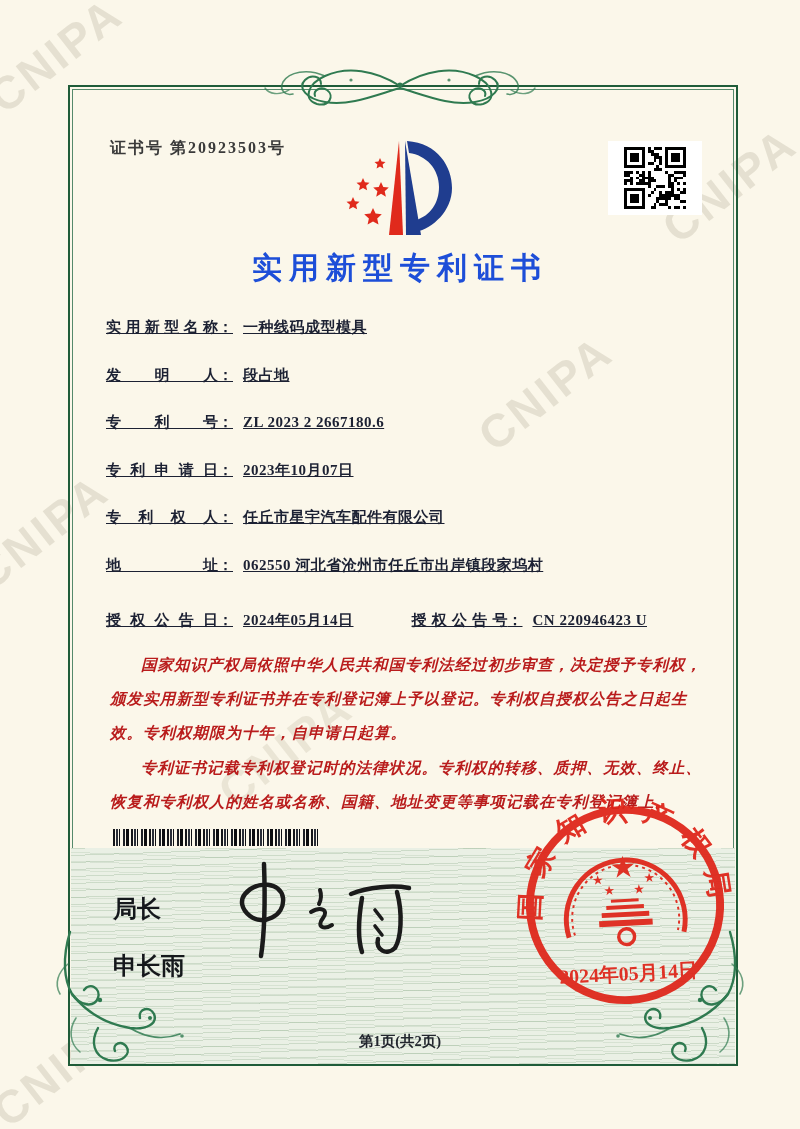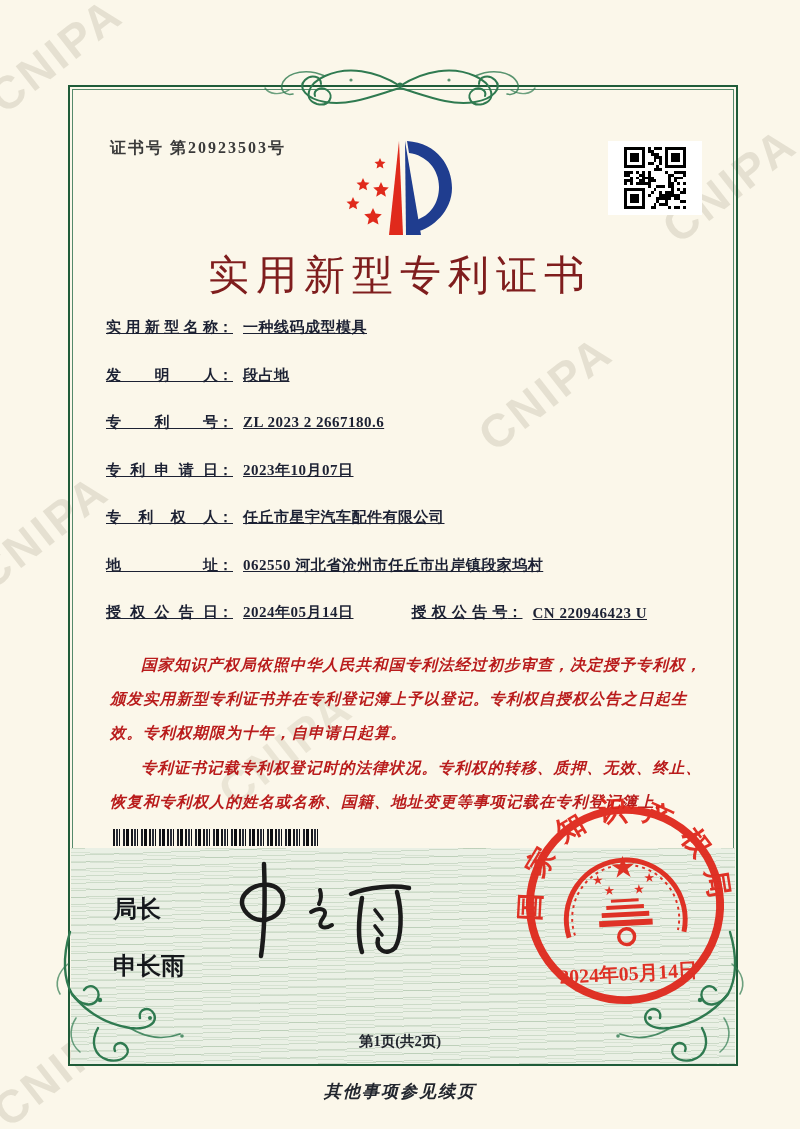--- a/index.html
+++ b/index.html
@@ -38,30 +38,30 @@
 
   
   .logo { position:absolute; left:330px; top:131px; width:140px; height:112px; }
 
   
   .qr-box { position:absolute; left:608px; top:141px; width:94px; height:74px;
             background:#ffffff; display:flex; align-items:center; justify-content:center; }
   .qr-box svg { width:62px; height:62px; }
 
   .title { position:absolute; left:0; top:248px; width:100%; text-align:center;
-           font-size:41px; font-weight:400; color:#7f1d1d; letter-spacing:7px; }
+           font-size:30px; font-weight:700; color:#1d4ed8; letter-spacing:7px; }
 
   
   .fields { position:absolute; left:106px; top:318px; width:600px; font-size:15px;
             color:#1c2133; font-weight:700;text-decoration:underline; }
   .frow { display:flex; align-items:baseline; height:47.5px; }
   .flabel { display:inline-block; width:112px; text-align:justify; text-align-last:justify; }
   .fcolon { display:inline-block; margin-right:10px; }
   .fvalue { letter-spacing:.5px; }
-  .fgroup2 { margin-left:58px; display:flex; align-items:flex-end; }
+  .fgroup2 { margin-left:58px; display:flex; align-items:center;margin-top:8px; }
   .fgroup2 .flabel { width:96px; }
 
   
   .paras { position:absolute; left:110px; top:648px; width:592px; font-size:15.5px;
            line-height:34px; color:#b91c1c; font-style:italic; font-weight:600; }
   .paras p { text-indent:2em; letter-spacing:1px; }
   .paras p + p { margin-top:1px; }
 
   
   .barcode { position:absolute; left:113px; top:829px; width:206px; height:17px;
@@ -390,15 +390,14 @@
       <rect x="91" y="110" width="38" height="4" stroke="none"></rect>
       <rect x="86" y="117" width="48" height="5" stroke="none"></rect>
       <rect x="83" y="125" width="54" height="6" stroke="none"></rect>
       <circle cx="110" cy="142" r="8" fill="none" stroke-width="3.5"></circle>
     </g>
     <text x="110" y="186" text-anchor="middle" font-size="20" font-weight="700" fill="#df2418" font-family="Liberation Serif, DejaVu Serif, serif">2024年05月14日</text>
   </svg>
 
   <div class="page-num">第1页(共2页)</div>
 
-  <div class="cont-note">其他事项参见续页</div>
 
 </div>
 
 </body></html>

